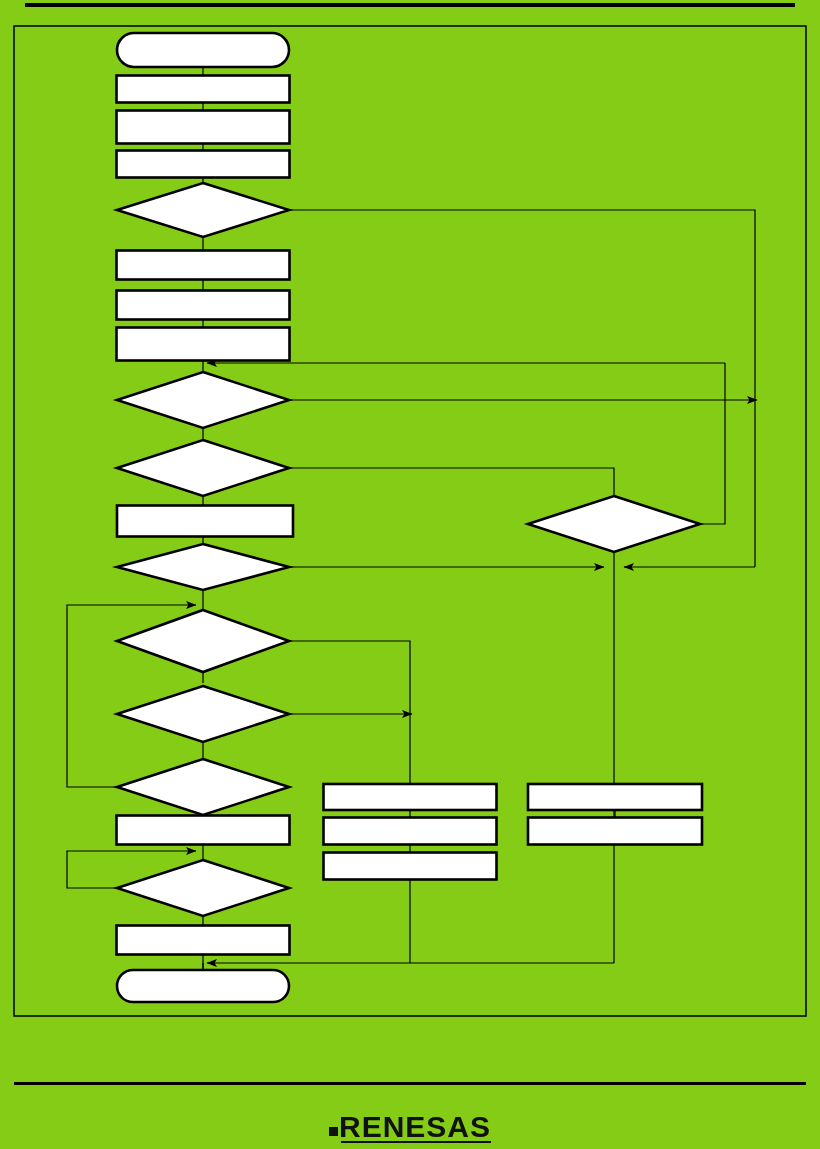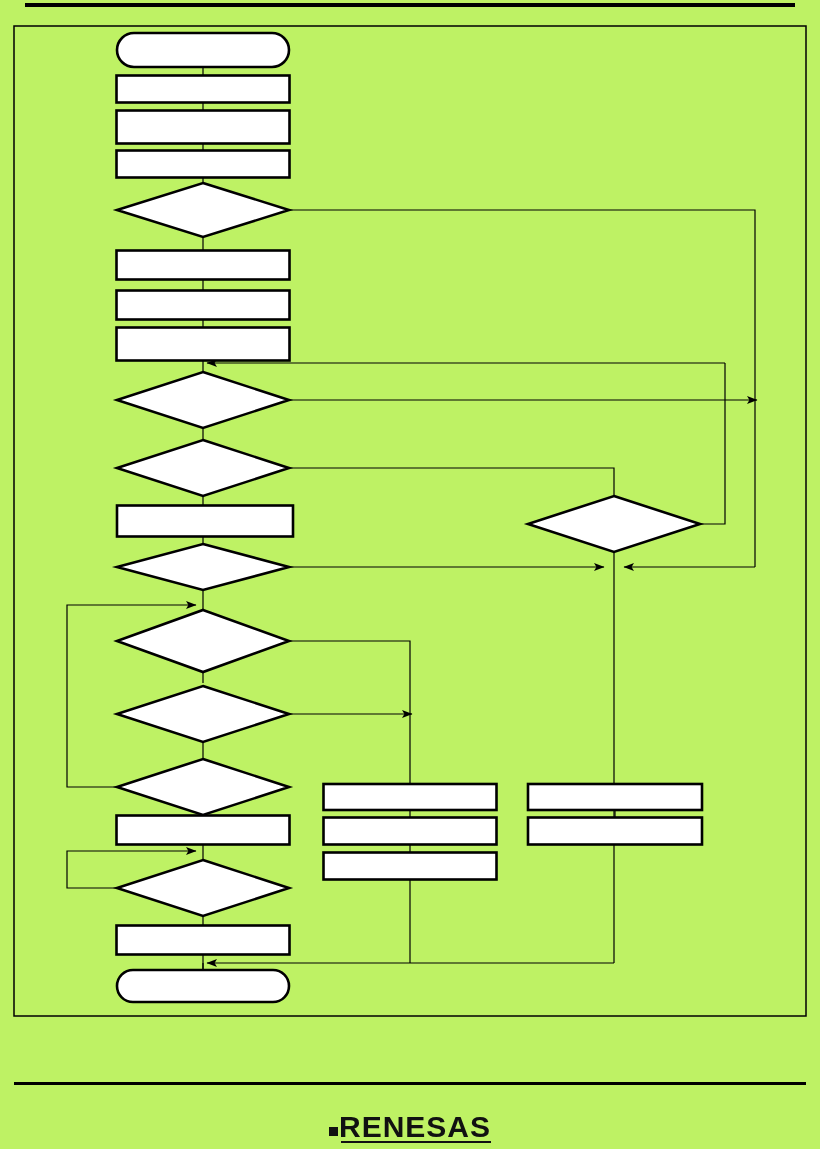--- a/index.html
+++ b/index.html
@@ -12,21 +12,21 @@
     font-family: "Liberation Sans", sans-serif;
     width: 820px;
     height: 1149px;
     position: relative;
     overflow: hidden;
   }
   #page {
     position: relative;
     width: 820px;
     height: 1149px;
-    background: #bef264;
+    background: #84cc16;
   }
   #page svg {
     display: block;
   }
   .hdr-rule {
     position: absolute;
     left: 25px;
     top: 3px;
     width: 770px;
     height: 4px;

